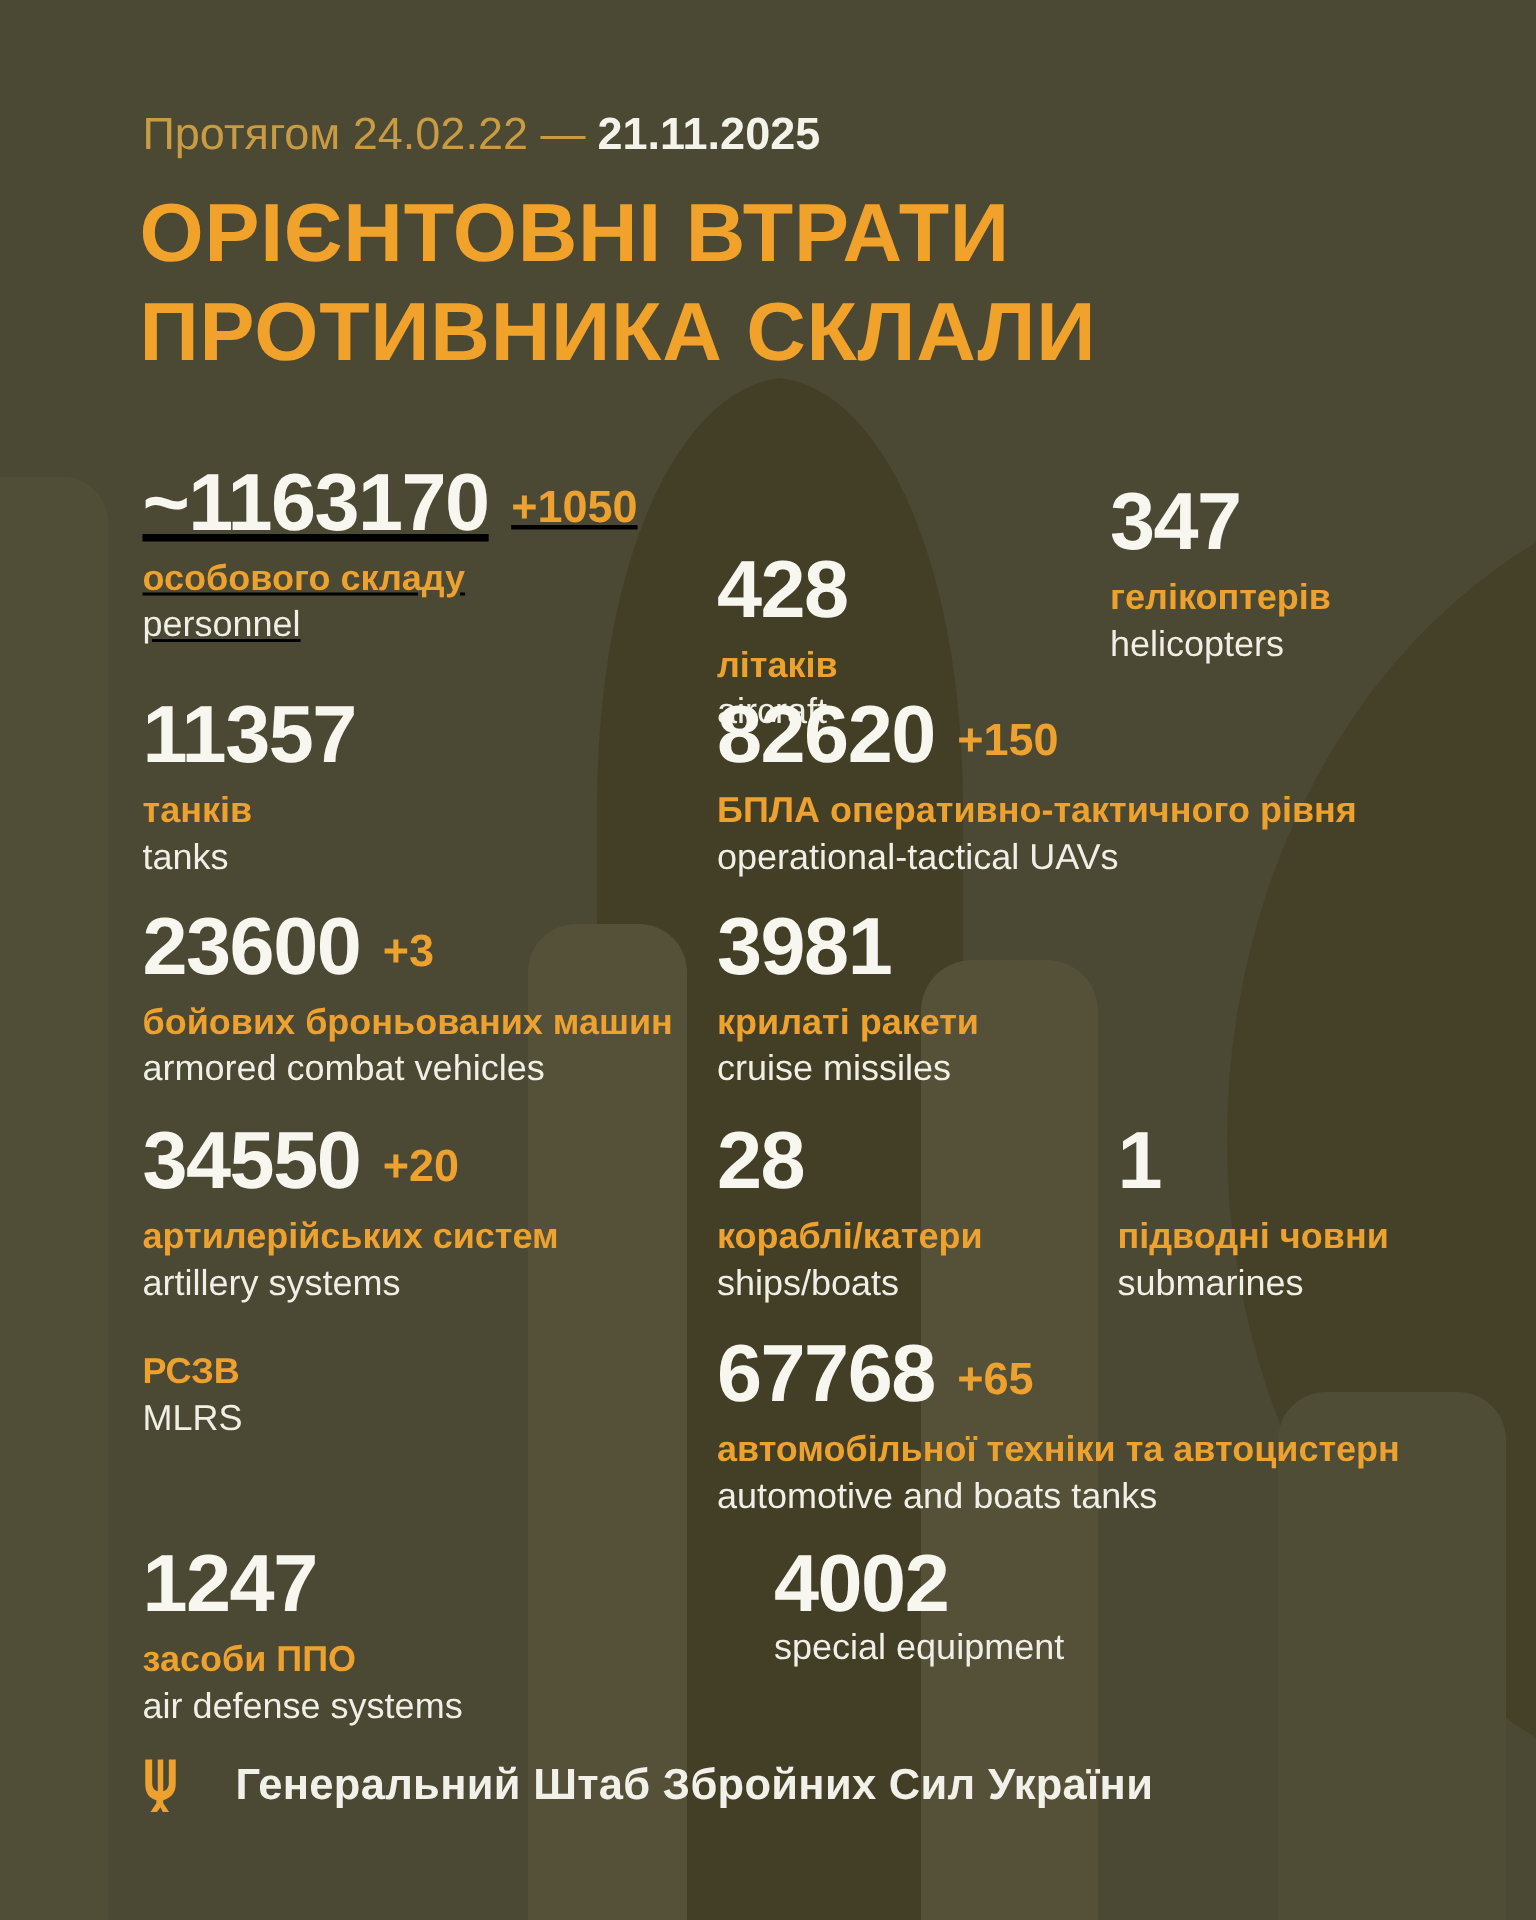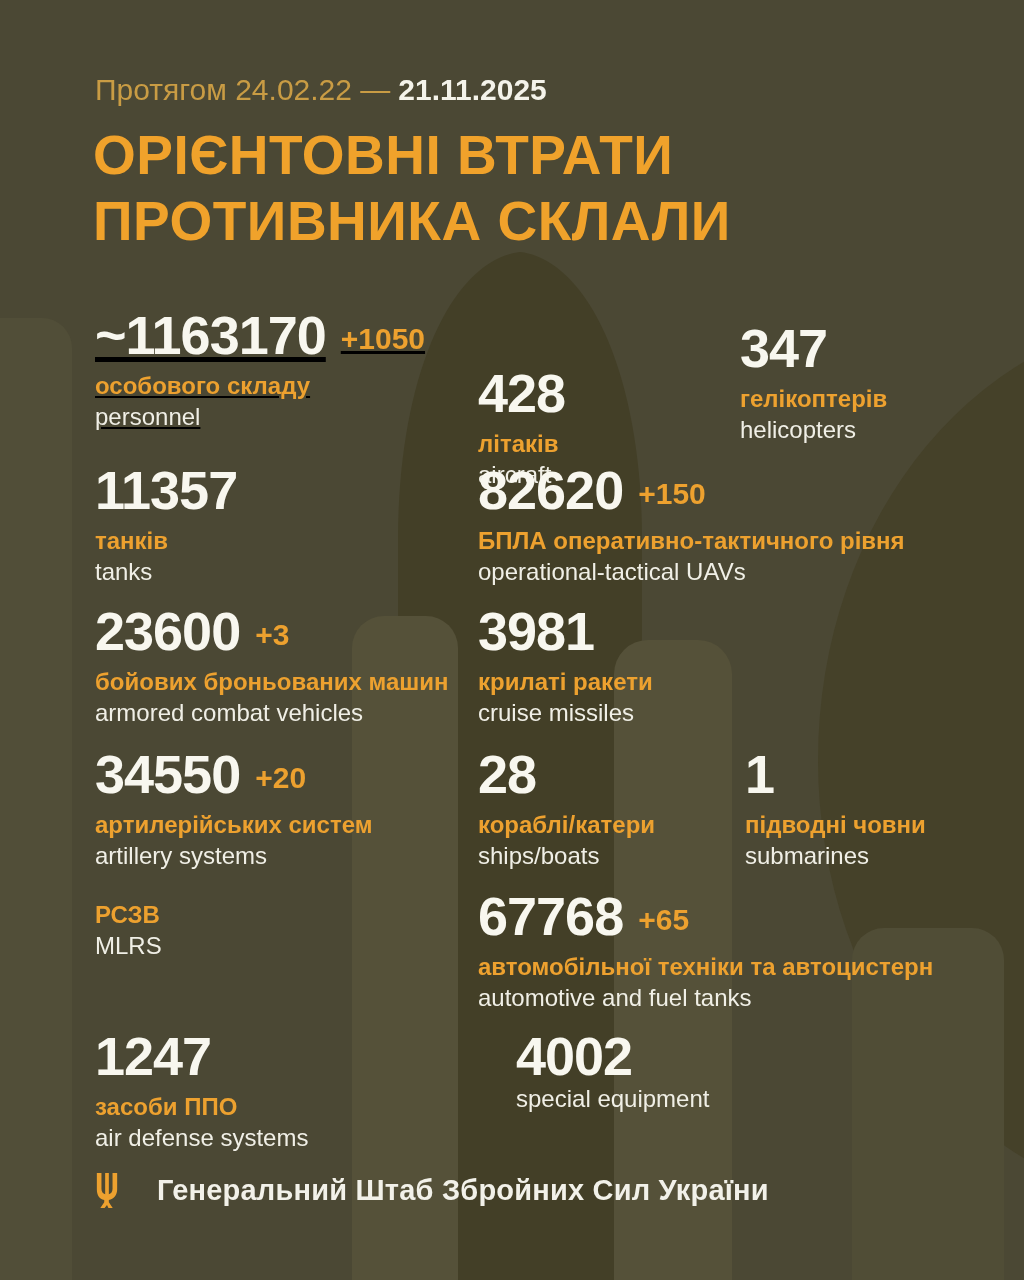--- a/index.html
+++ b/index.html
@@ -155,21 +155,21 @@
     <div class="luk">РСЗВ</div>
     <div class="len">MLRS</div>
   </div>
 
   <div class="stat p12">
     <div class="num-line">
         <span class="num">67768</span>
         <span class="delta">+65</span>
       </div>
     <div class="luk">автомобільної техніки та автоцистерн</div>
-    <div class="len">automotive and fuel tanks</div>
+    <div class="len">automotive and boats tanks</div>
   </div>
 
   <div class="stat p13">
     <div class="num-line">
         <span class="num">1247</span>
       </div>
     <div class="luk">засоби ППО</div>
     <div class="len">air defense systems</div>
   </div>
 

